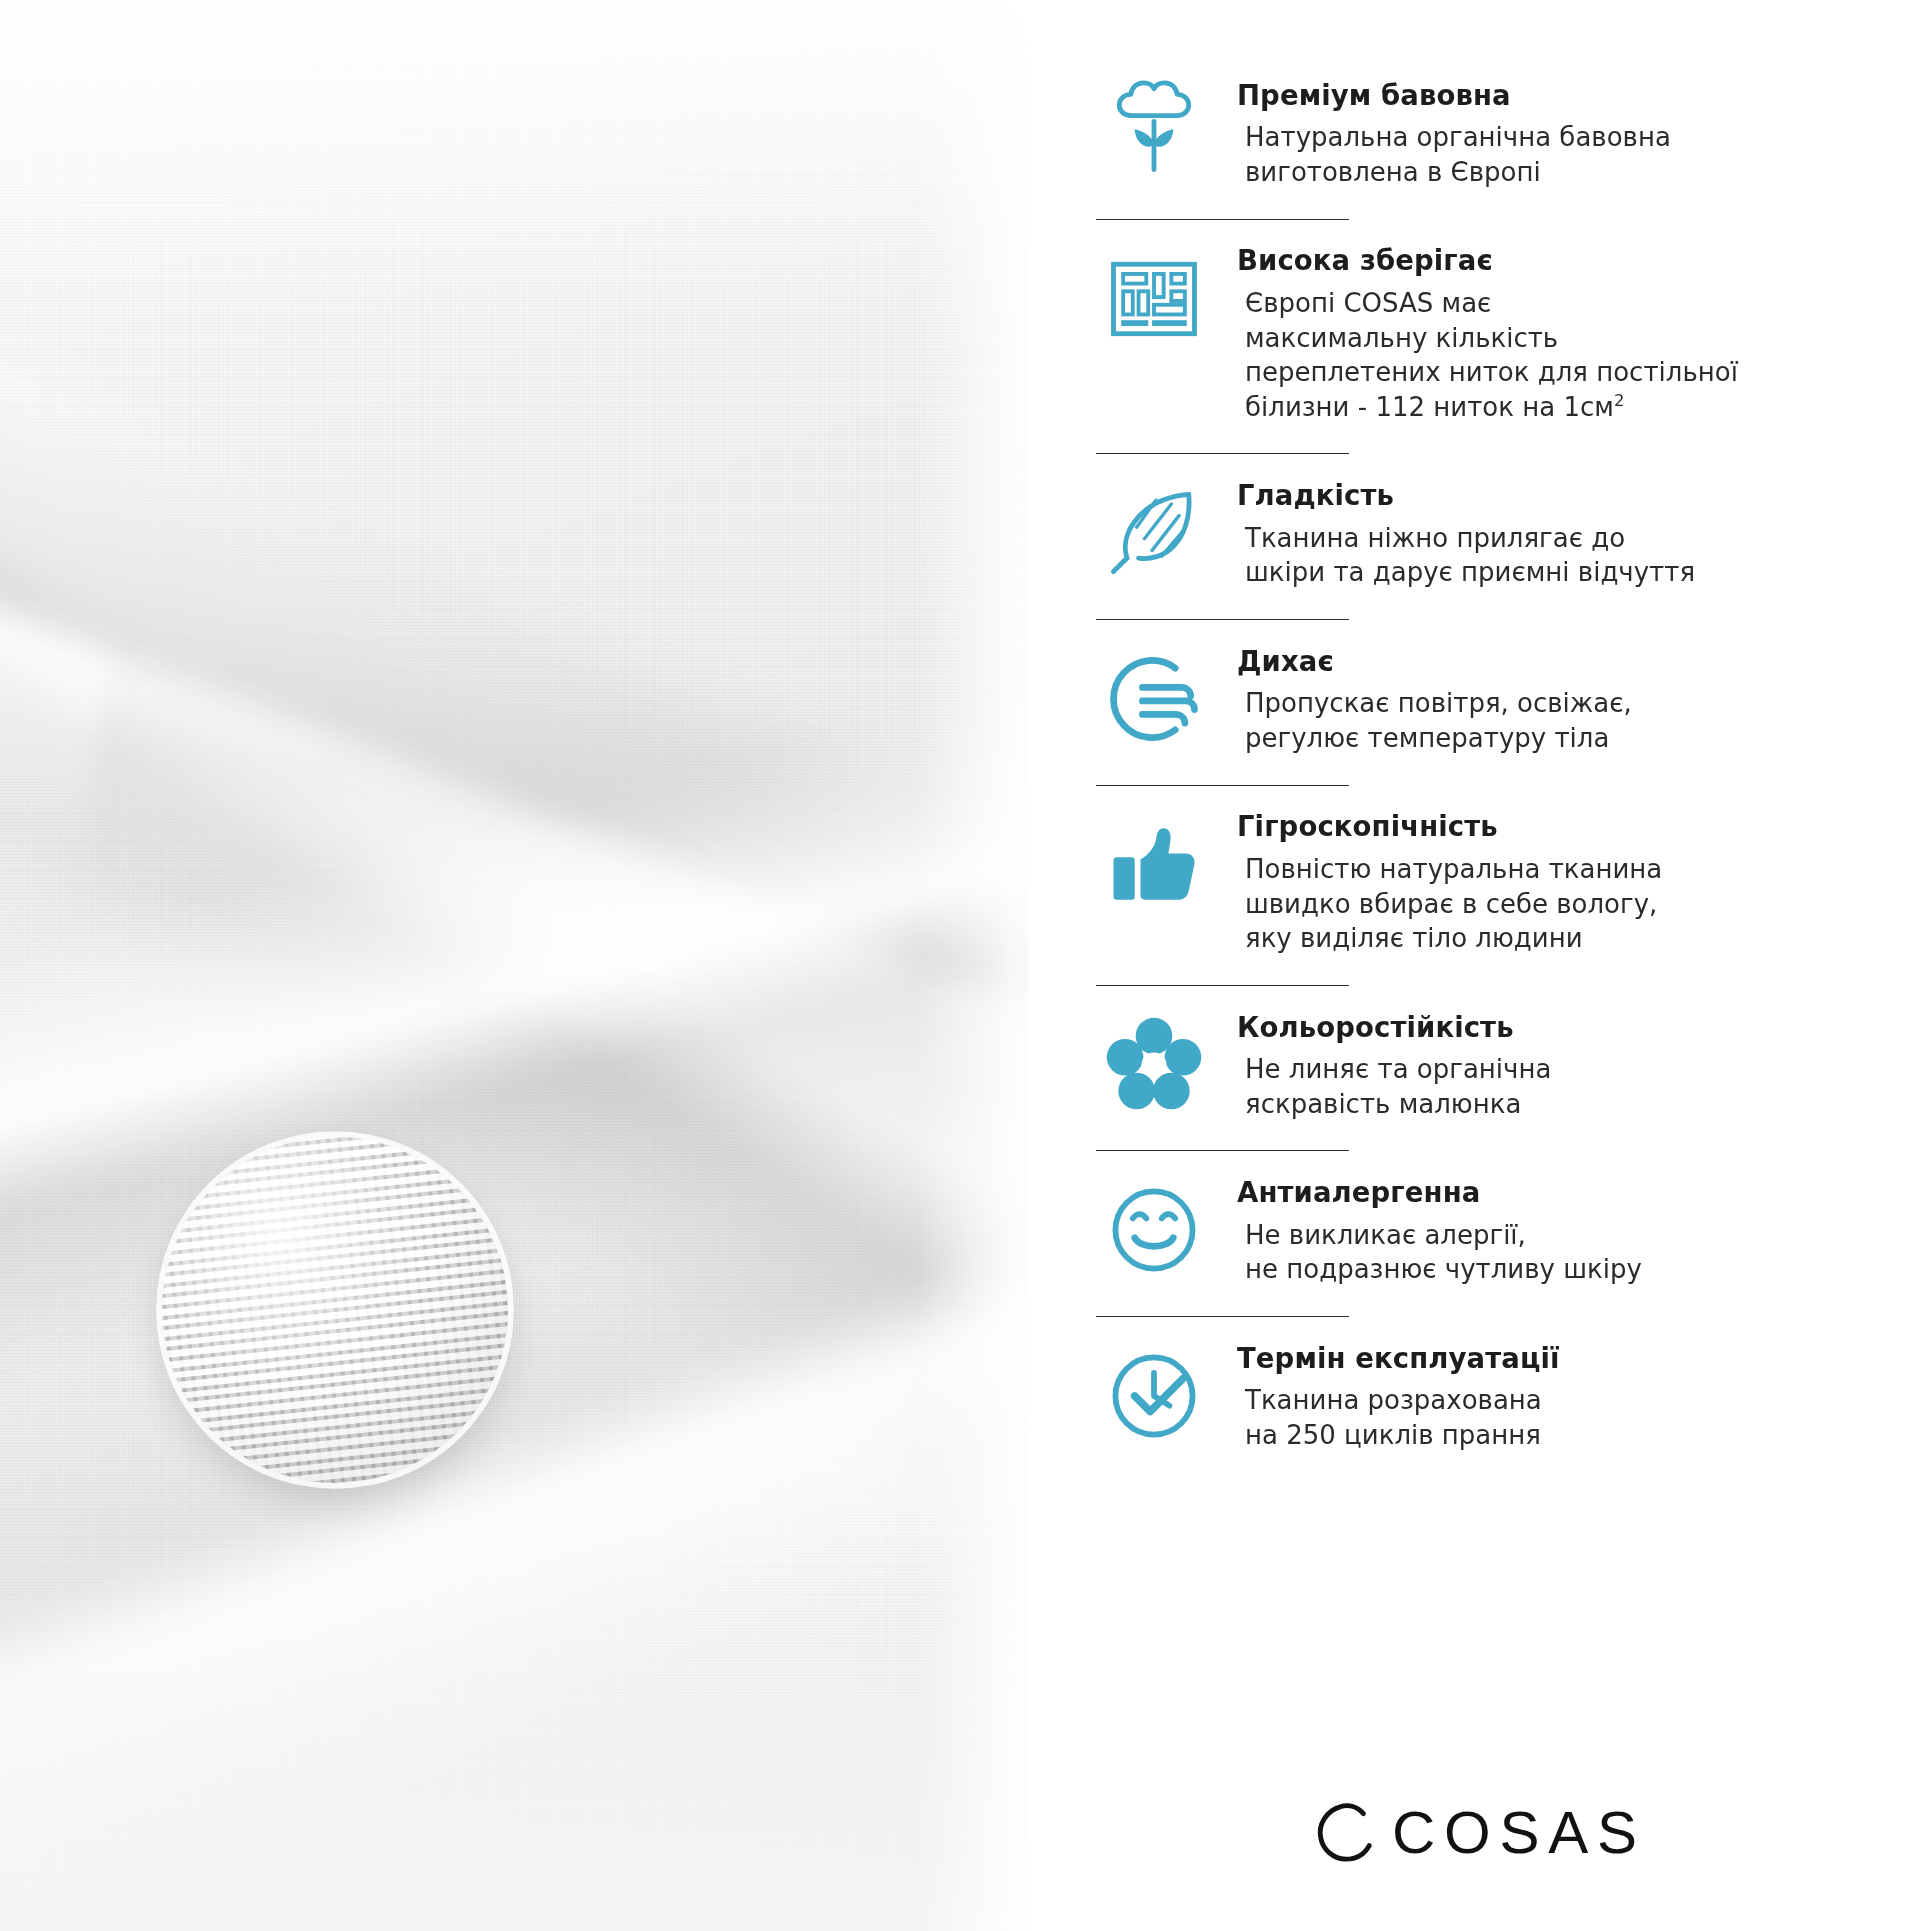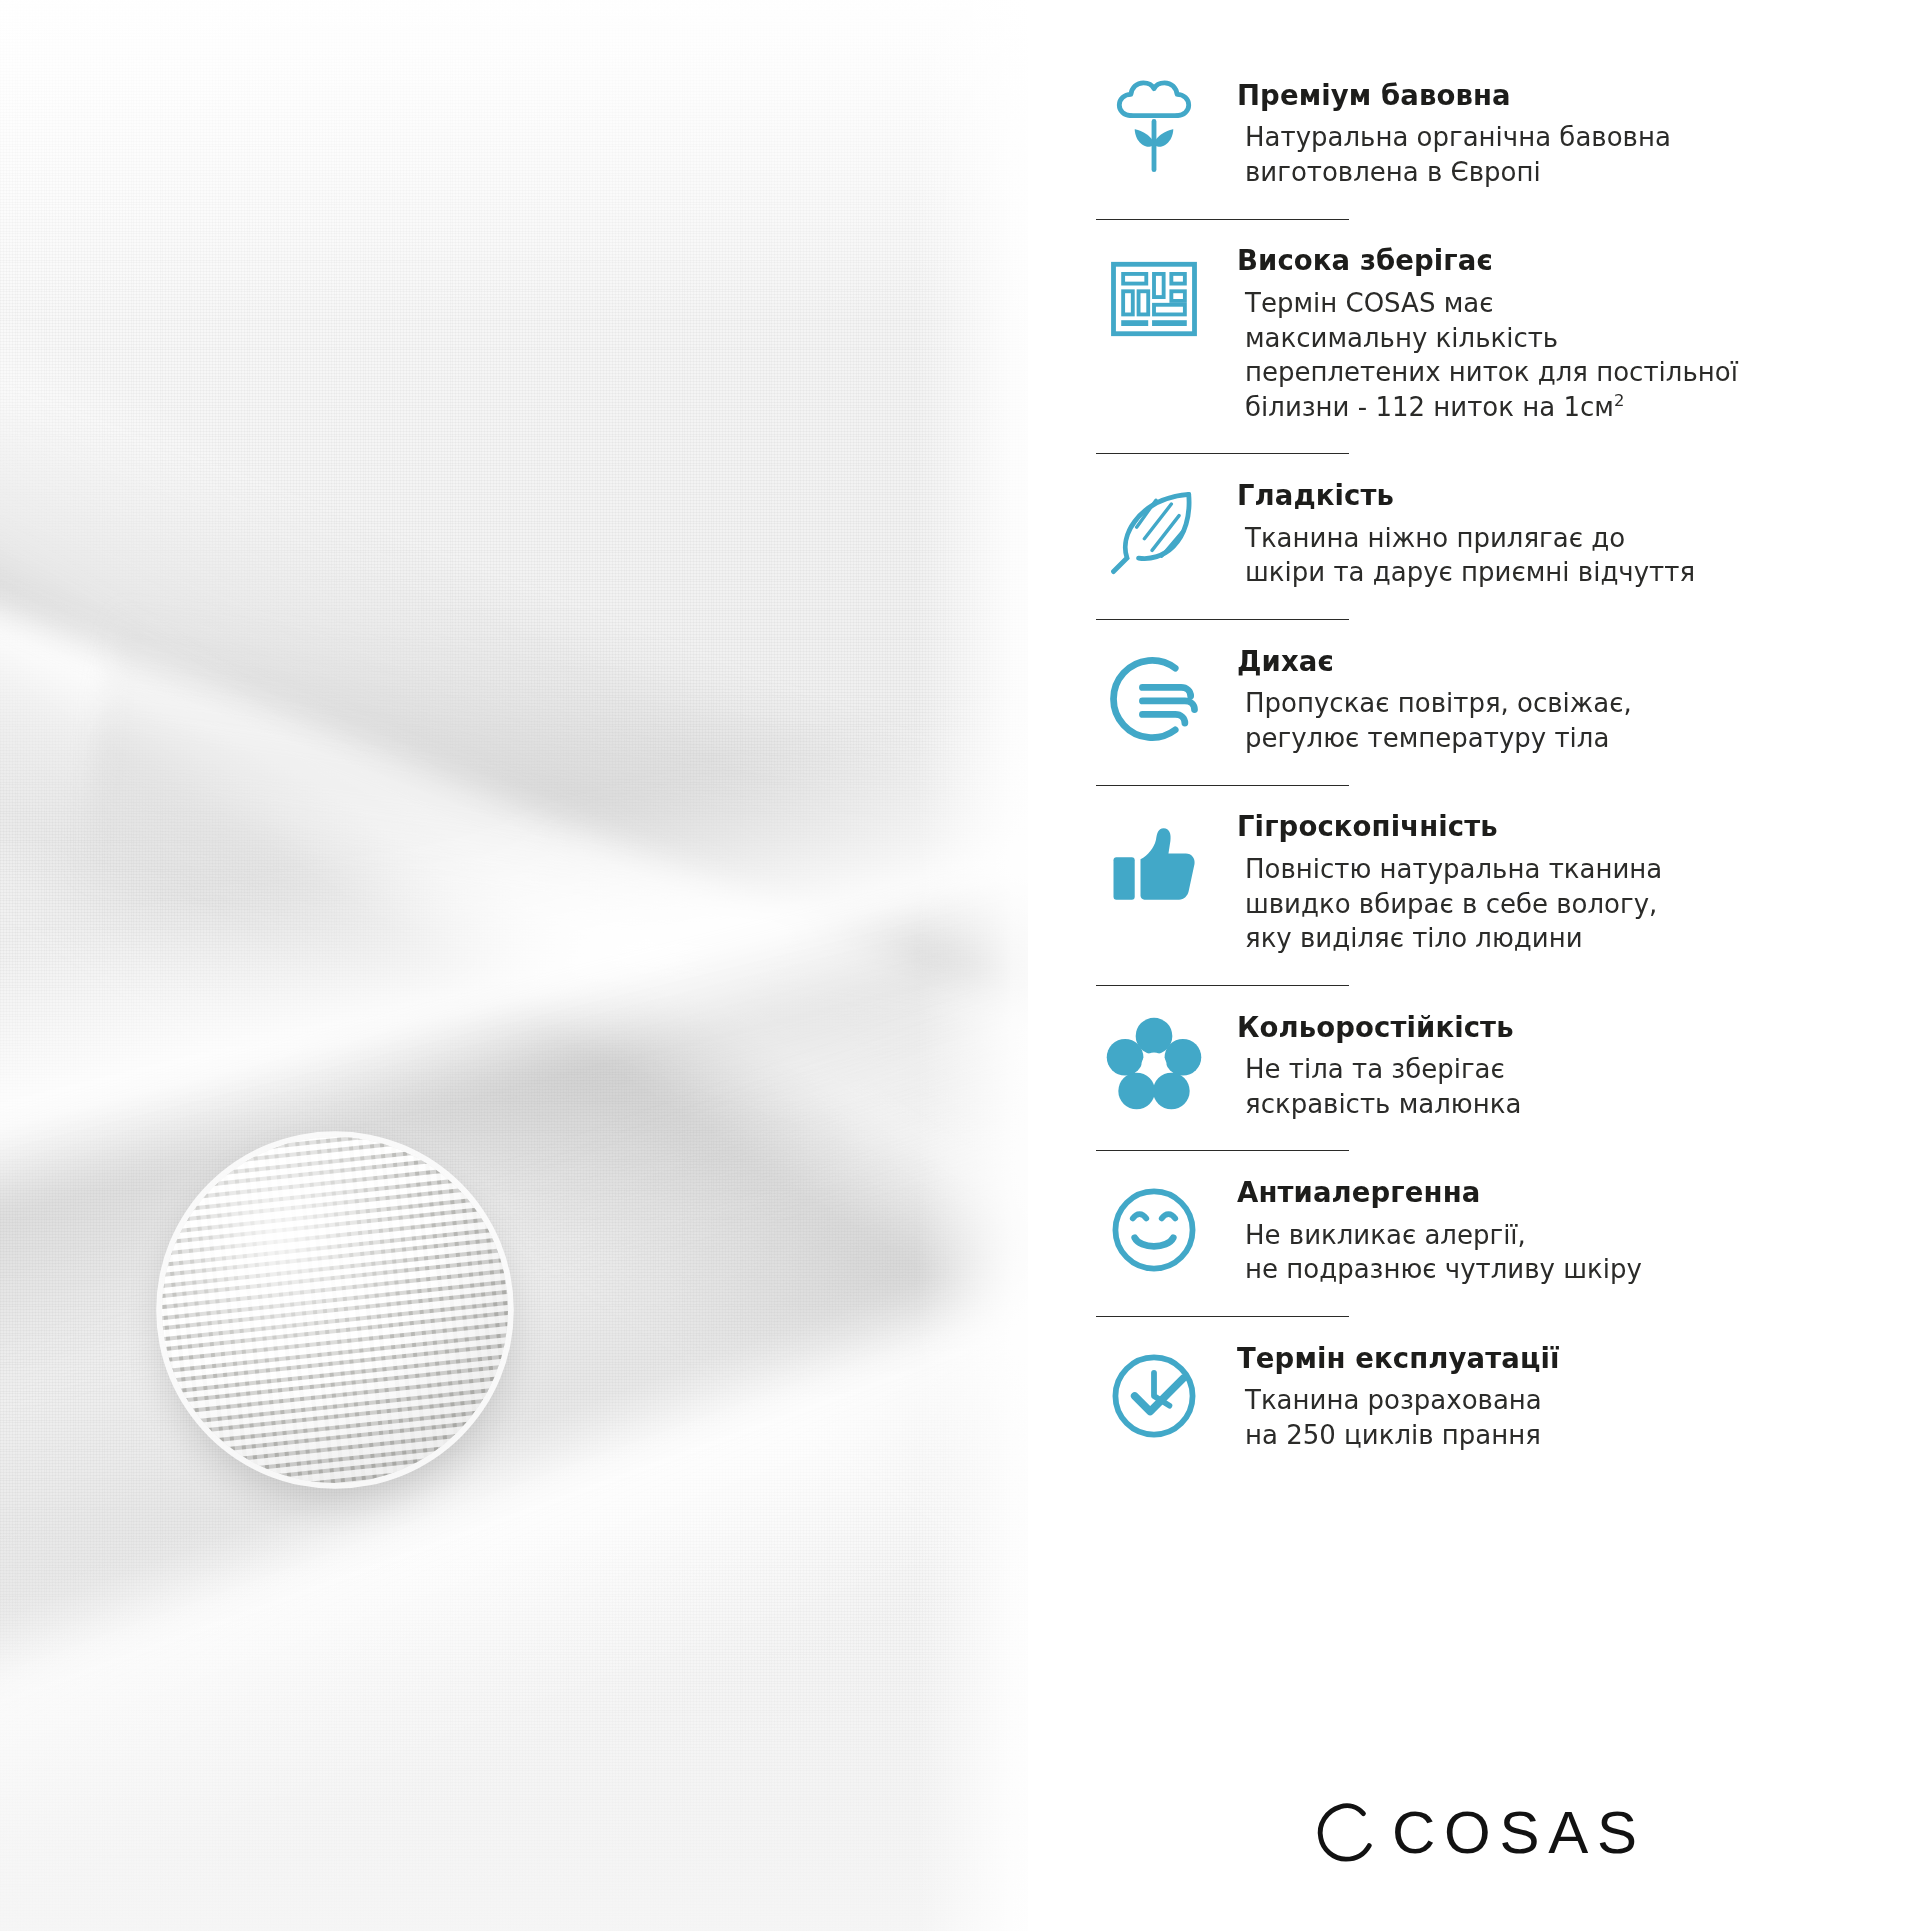--- a/index.html
+++ b/index.html
@@ -290,21 +290,21 @@
               <rect x="74" y="48" width="14" height="10"></rect>
               <rect x="56" y="62" width="32" height="10"></rect>
               <rect x="24" y="80" width="24" height="2"></rect>
               <rect x="56" y="80" width="32" height="2"></rect>
             </g>
           </svg>
         </div>
         <div class="txt">
           <h3>Висока зберігає</h3>
           <p>
-            <span>Термін COSAS має</span><br>
+            <span>Європі COSAS має</span><br>
             <span>максимальну кількість</span><br>
             <span>переплетених ниток для постільної</span><br>
             <span>білизни - 112 ниток на 1см</span><sup>2</sup>
           </p>
         </div>
       </div>
 
       <div class="divider"></div>
 
       <div class="feature f-row">
@@ -374,21 +374,21 @@
               <circle cx="74" cy="83" r="19"></circle>
               <circle cx="38" cy="83" r="19"></circle>
               <circle cx="26" cy="48" r="19"></circle>
             </g>
             <circle cx="56" cy="56" r="13" fill="#ffffff"></circle>
           </svg>
         </div>
         <div class="txt">
           <h3>Кольоростійкість</h3>
           <p>
-            <span>Не тіла та зберігає</span><br>
+            <span>Не линяє та органічна</span><br>
             <span>яскравість малюнка</span>
           </p>
         </div>
       </div>
 
       <div class="divider"></div>
 
       <div class="feature f-row">
         <div class="icon-wrap">
           <svg width="108" height="108" viewBox="0 0 112 112" fill="none">

